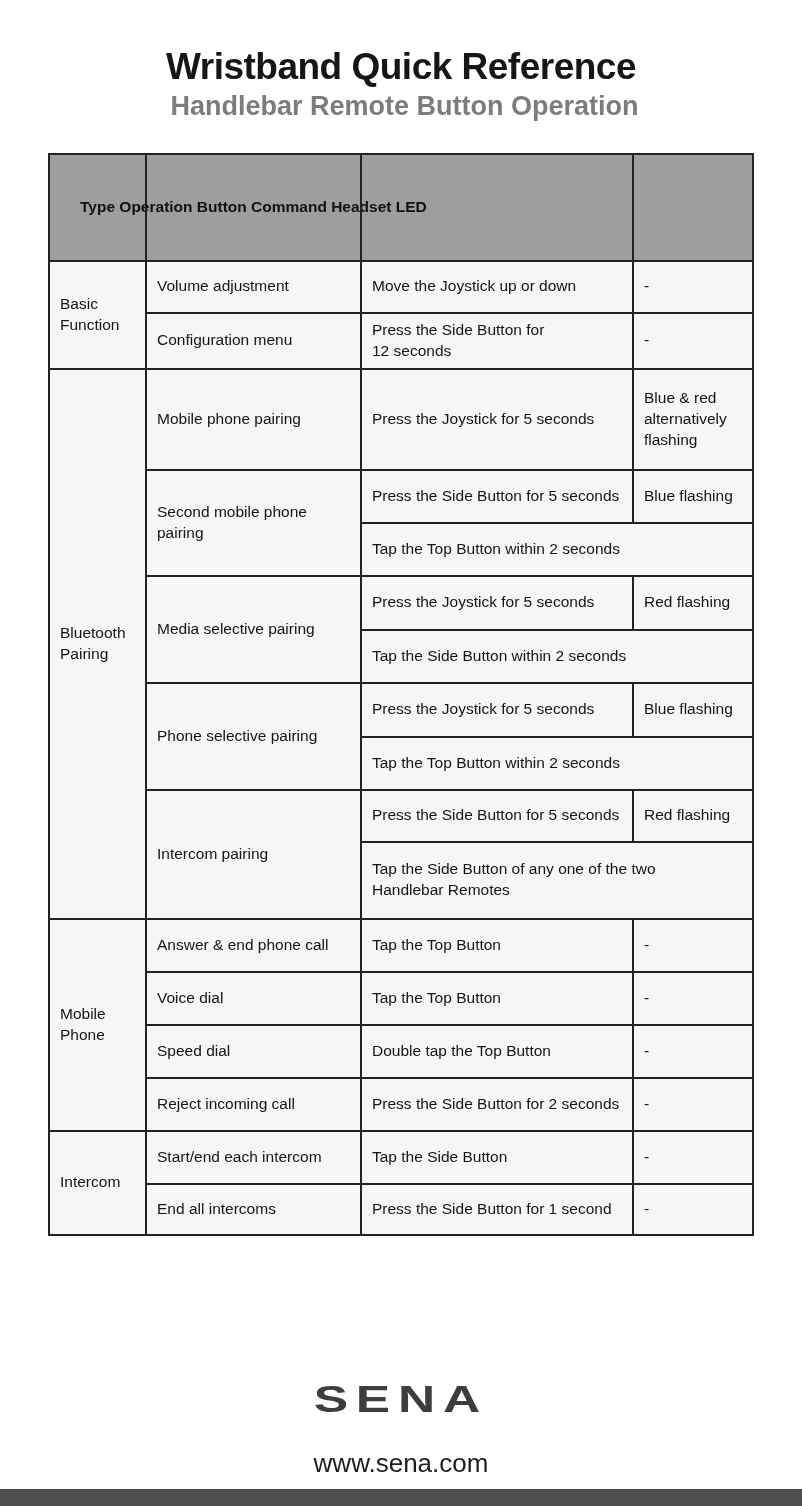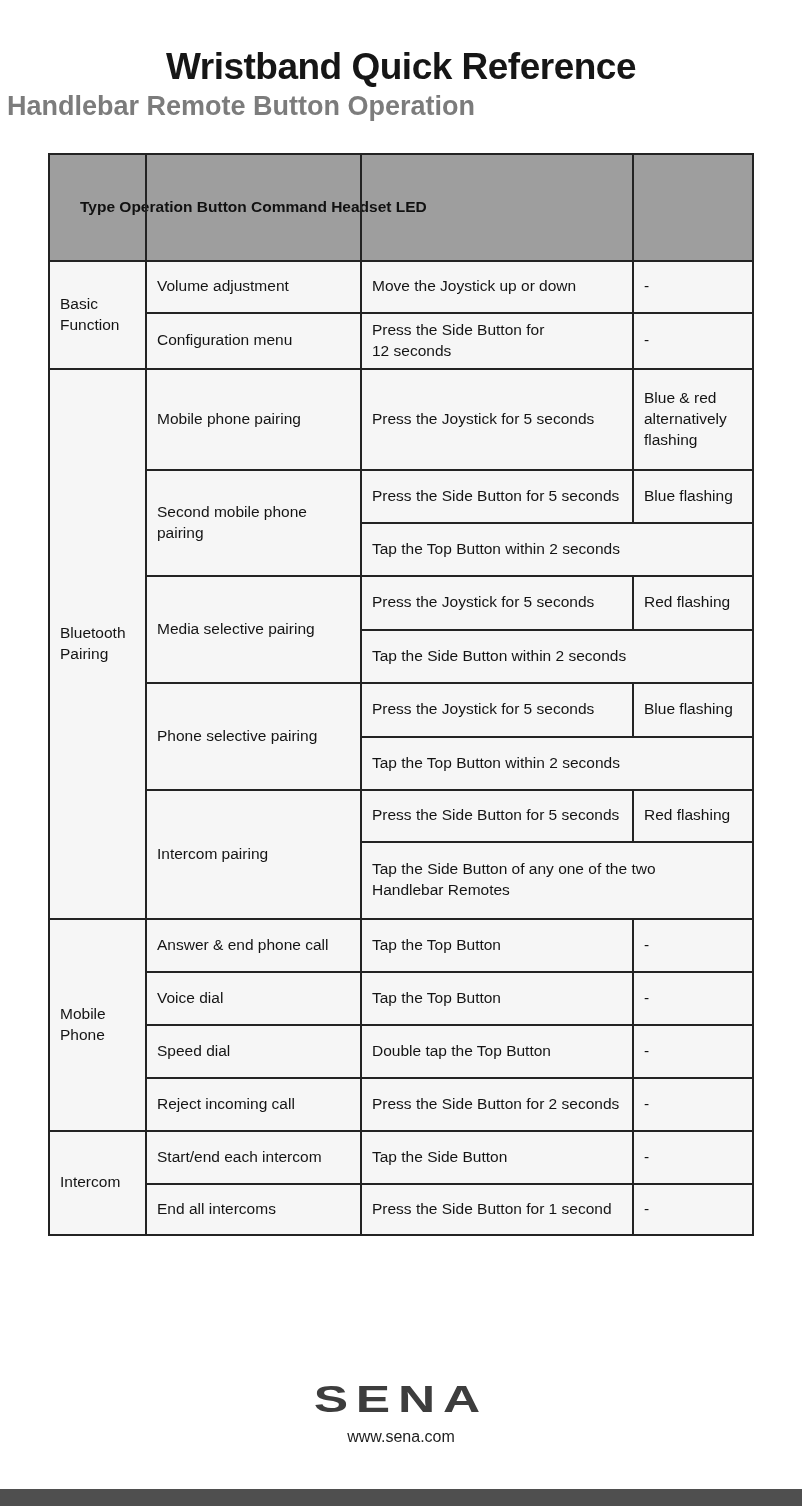--- a/index.html
+++ b/index.html
@@ -14,20 +14,21 @@
 
   .title {
     text-align: center;
     font-size: 37px;
     font-weight: 700;
     color: #161616;
     padding-top: 46px;
     letter-spacing: -0.5px;
   }
   .subtitle {
+    text-align: center;
     font-size: 27px;
     font-weight: 700;
     color: #7c7c7c;
     margin-top: 3px;
     margin-left: 7px;
   }
 
   table.ref {
     border-collapse: collapse;
     table-layout: fixed;
@@ -81,22 +82,22 @@
   .sena-logo {
     display: inline-block;
     font-size: 46px;
     font-weight: 800;
     letter-spacing: 7px;
     color: #3d3d3d;
     transform: scaleY(0.82) scaleX(1.12);
     transform-origin: center;
   }
   .sena-url {
-    margin-top: 2px;
-    font-size: 16px;
+    margin-top: 22px;
+    font-size: 26px;
     color: #1d1d1d;
   }
 
   .bottom-bar {
     position: absolute;
     left: 0; right: 0; bottom: 0;
     height: 17px;
     background: #4f4f4f;
   }
 </style>

